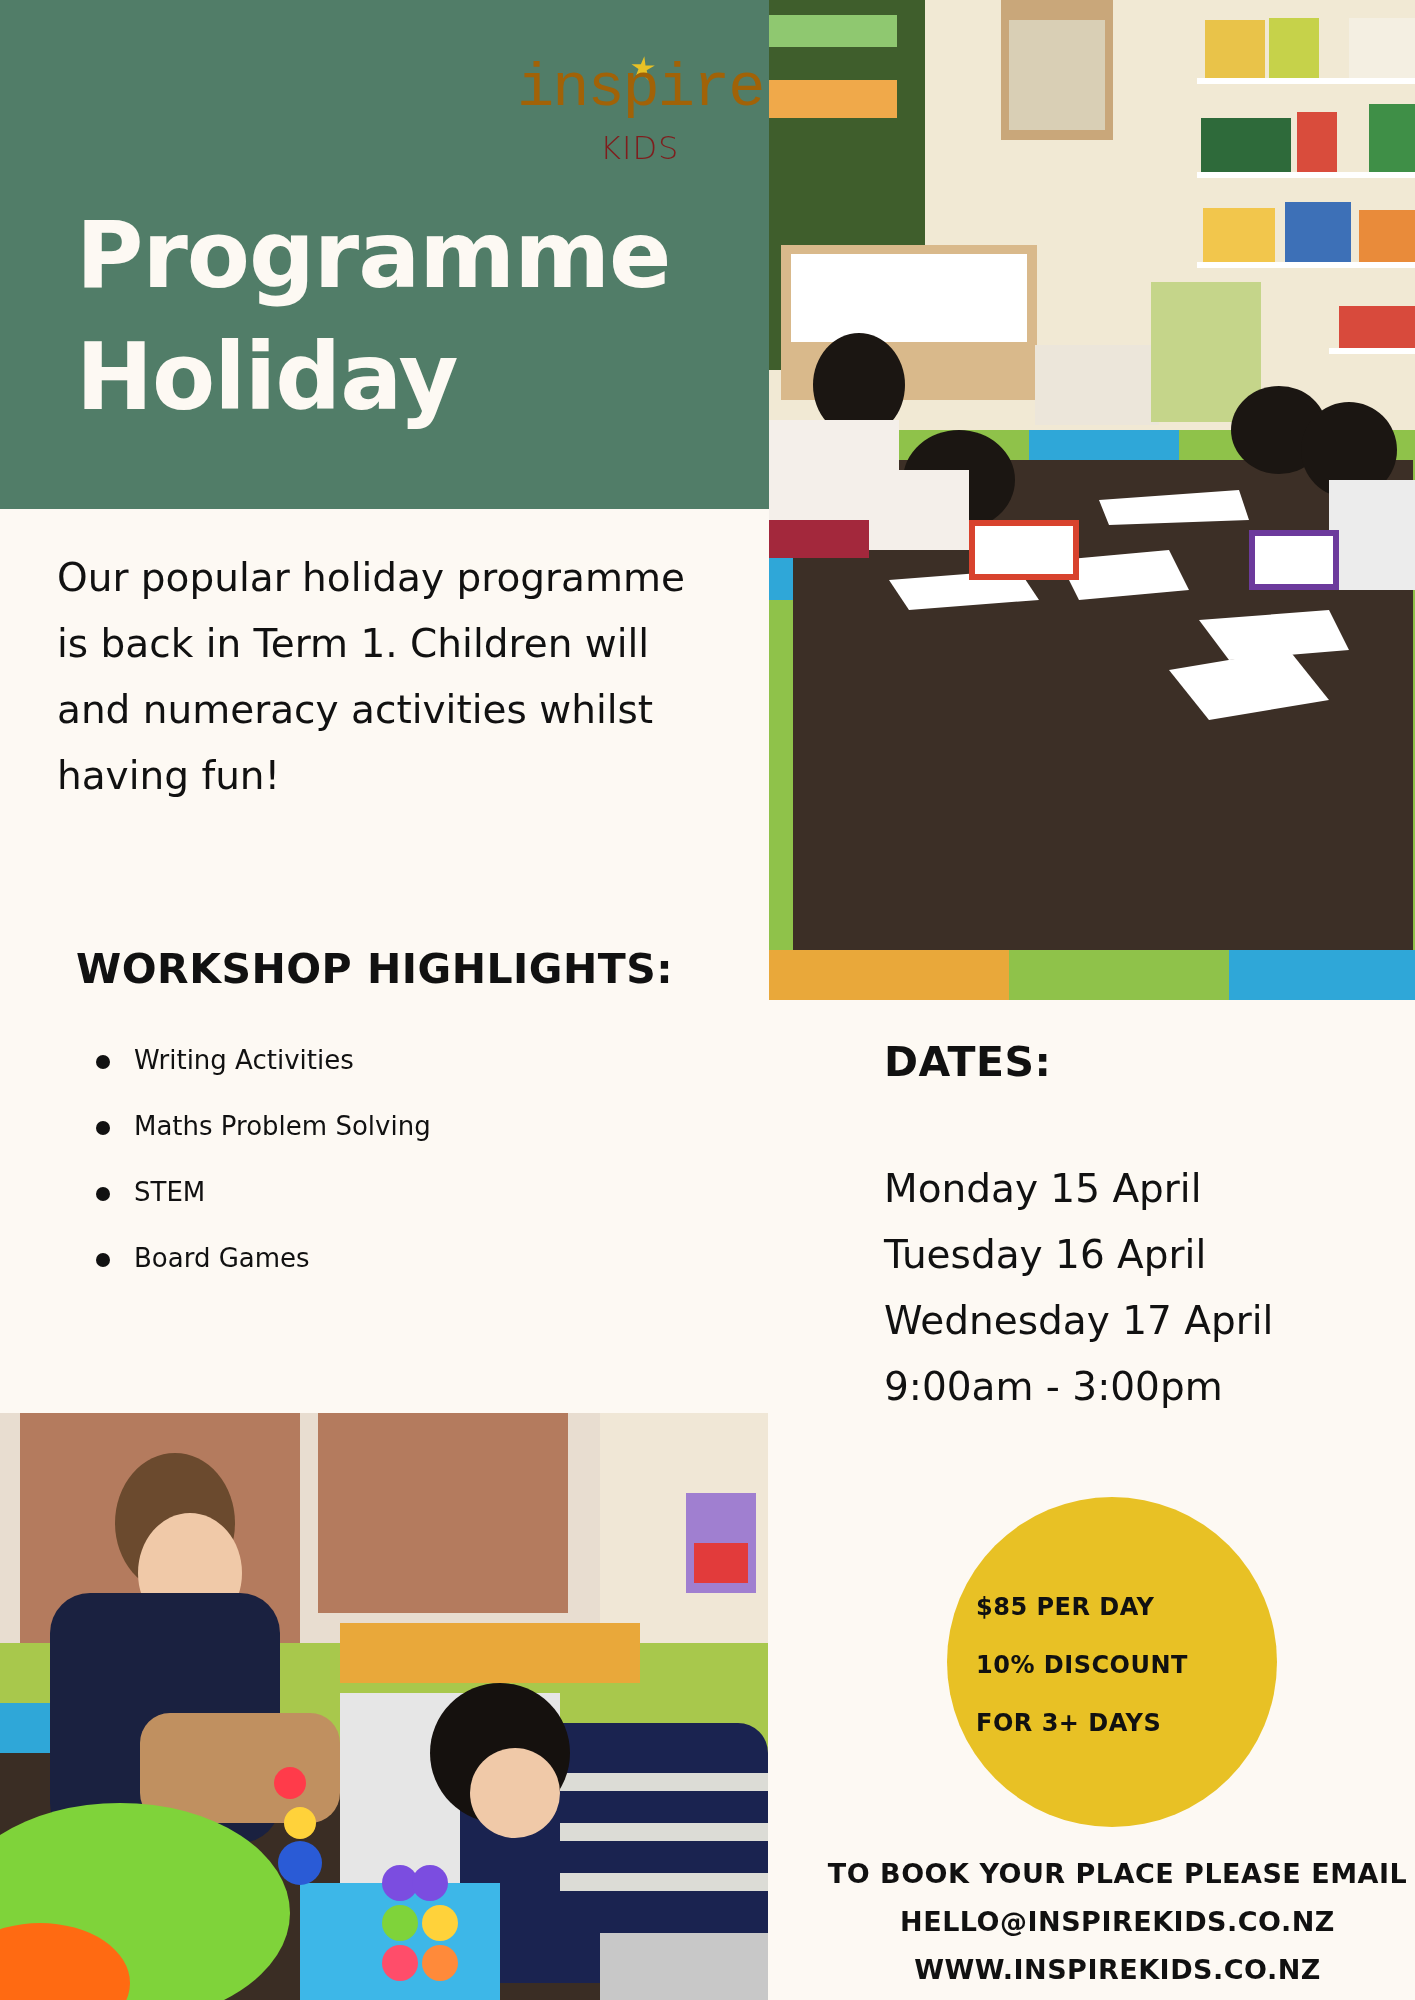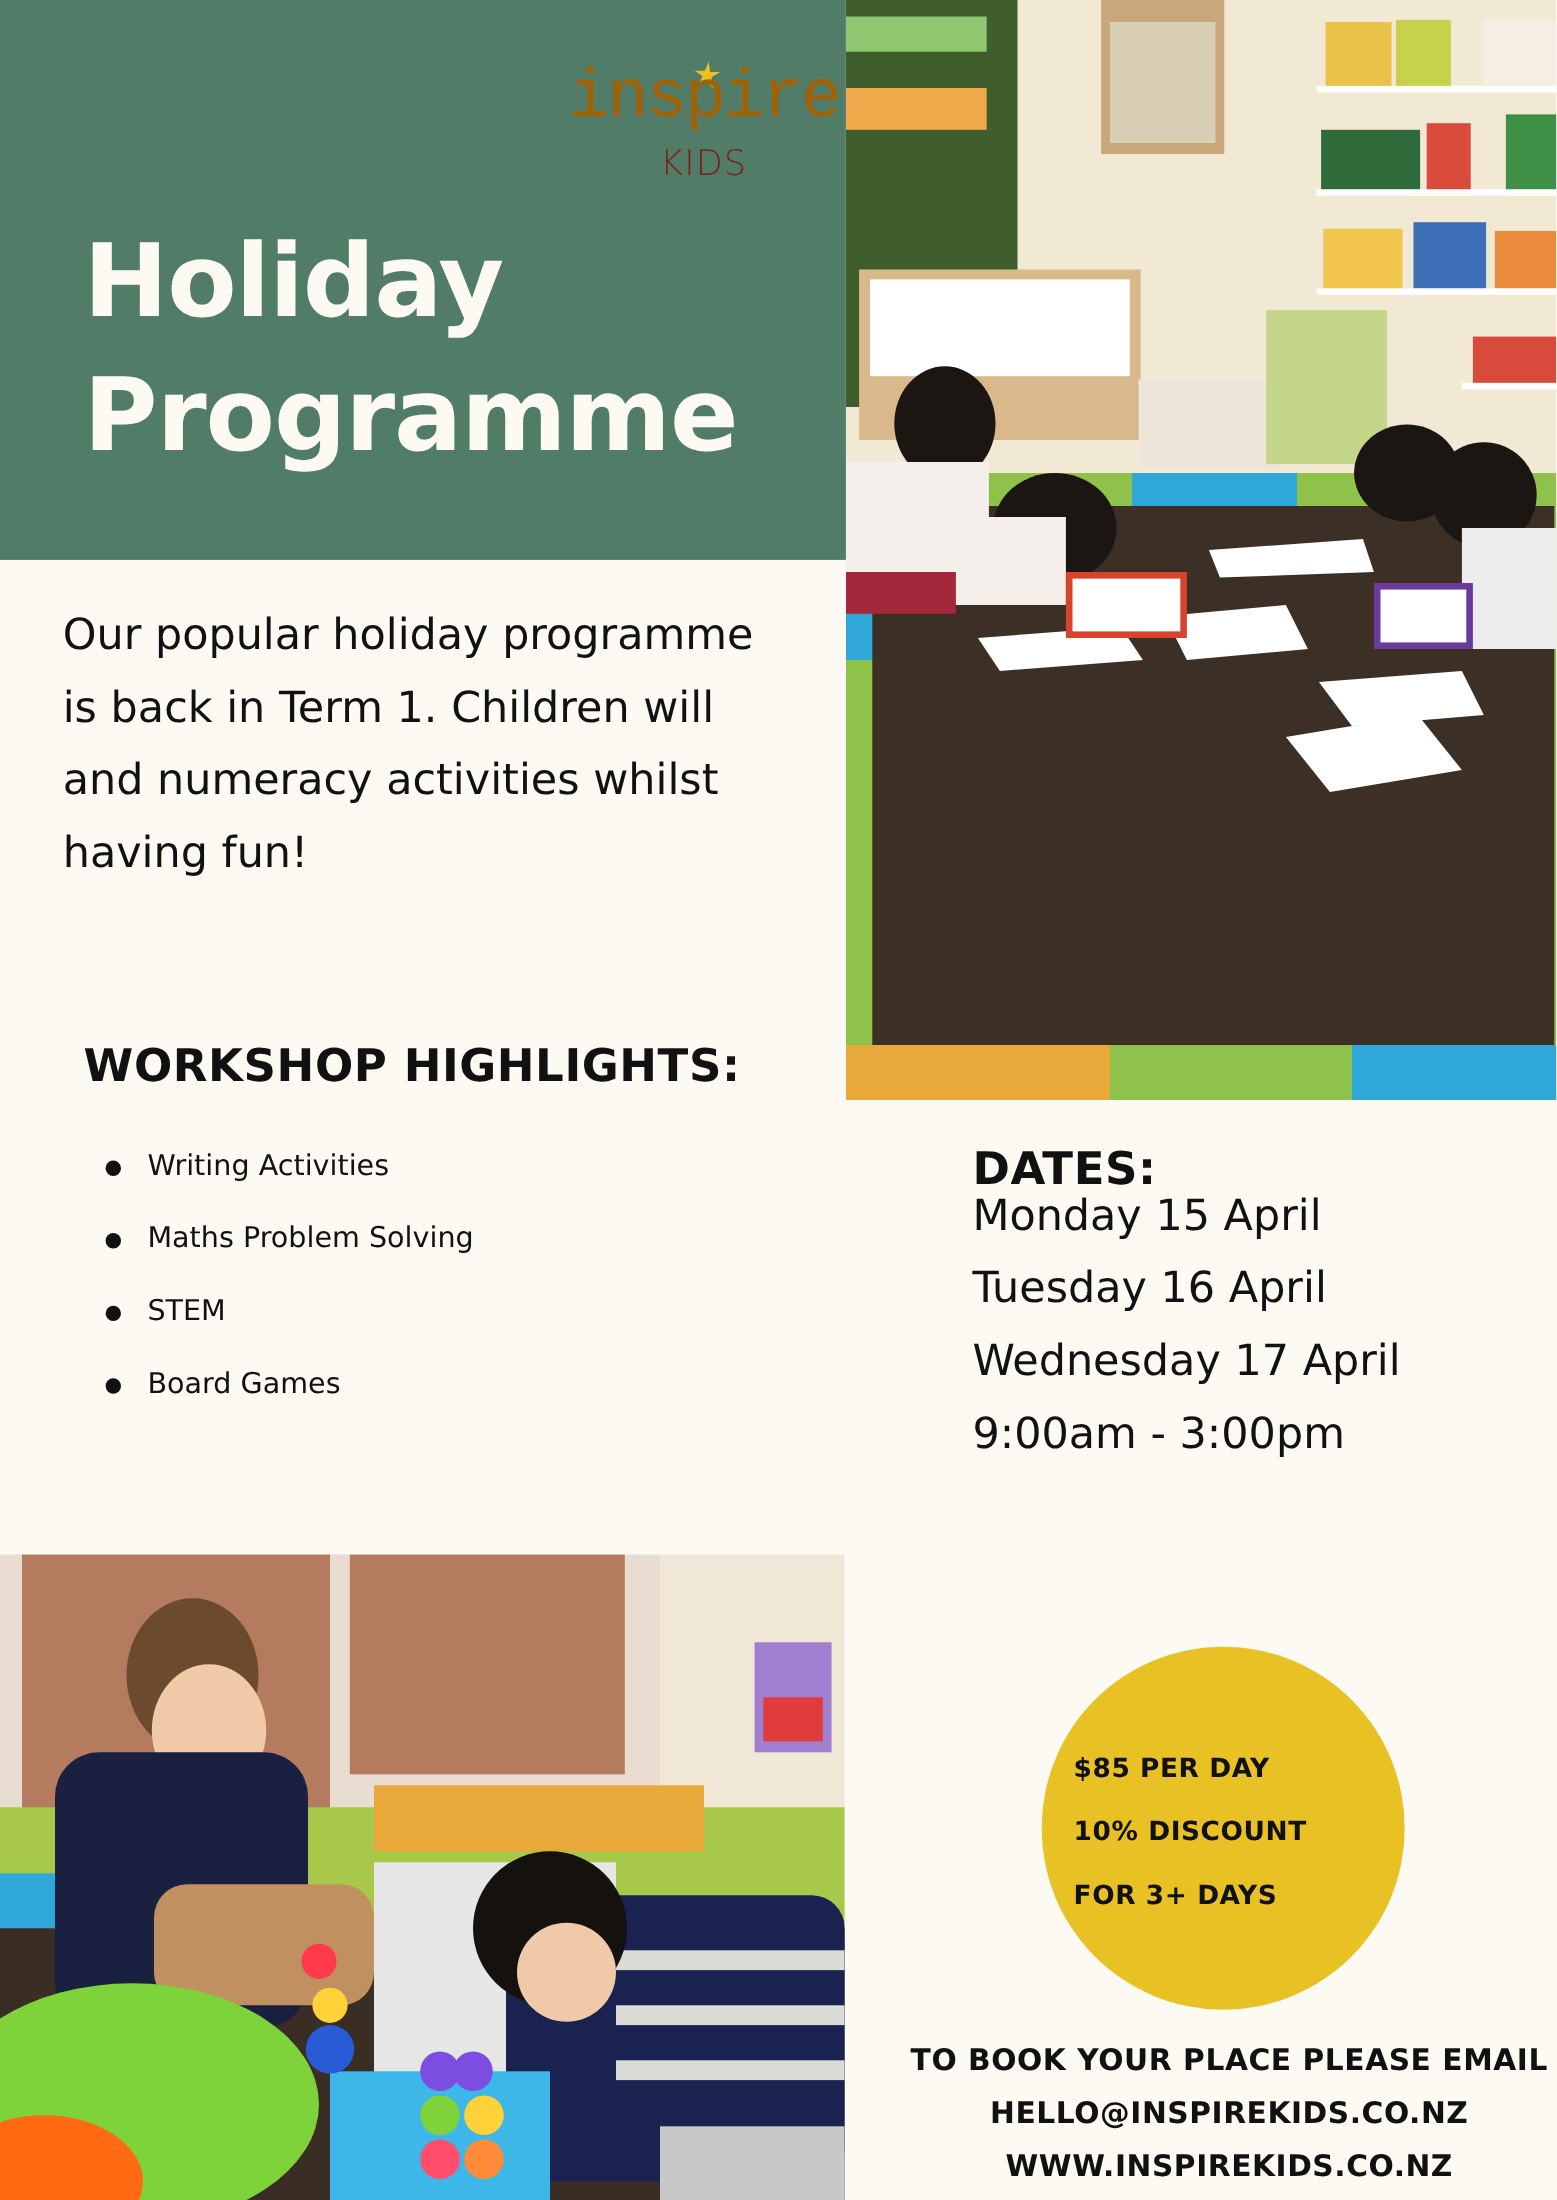--- a/index.html
+++ b/index.html
@@ -41,21 +41,21 @@
       font-weight:bold; font-size:41px; letter-spacing:0.5px; color:#111;
     }
     .highlights-h { left:76px; top:945px; }
     .highlights { left:96px; top:1027px; margin:0; padding:0; list-style:none; }
     .highlights li {
       position:relative; padding-left:38px; height:66px;
       font-size:26px; line-height:66px;
     }
     .bullet { position:absolute; left:0; top:28px; width:14px; height:14px; border-radius:50%; background:#111; }
     .dates-h { left:884px; top:1038px; }
-    .dates { left:884px; top:1073px; }
+    .dates { left:884px; top:1156px; }
     .dates div { font-size:39px; line-height:66px; height:66px; }
     .price-circle {
       left:947px; top:1497px; width:330px; height:330px; border-radius:50%;
       background:#e8c125;
     }
     .price-lines { left:976px; top:1578px; }
     .price-lines div { font-weight:bold; font-size:24px; line-height:58px; height:58px; letter-spacing:0.5px; }
     .footer { left:820px; top:1850px; width:595px; text-align:center; }
     .footer div { font-weight:bold; font-size:27px; line-height:48px; height:48px; letter-spacing:0.5px; }
   </style>
@@ -66,22 +66,22 @@
 
 <div class="abs logo">
   <svg class="logo-star" viewBox="0 0 24 24">
     <polygon points="14,1 15,9 23,9 16,13 18,22 12,16 6,20 9,12 3,8 11,8" fill="#e8c125"></polygon>
   </svg>
   <span class="logo-word">inspire</span>
   <span class="logo-kids">KIDS</span>
 </div>
 
 <div class="abs title">
+  <div>Programme</div>
   <div>Holiday</div>
-  <div>Programme</div>
 </div>
 
 <div class="abs photo photo-top">
   <svg width="646" height="1000" viewBox="0 0 646 1000">
     <rect x="0" y="0" width="646" height="1000" fill="#f1e9d4"></rect>
 
     <rect x="0" y="0" width="156" height="370" fill="#3f5e2c"></rect>
     <rect x="0" y="15" width="128" height="32" fill="#8fc870"></rect>
     <rect x="0" y="80" width="128" height="38" fill="#f0a94a"></rect>
 

